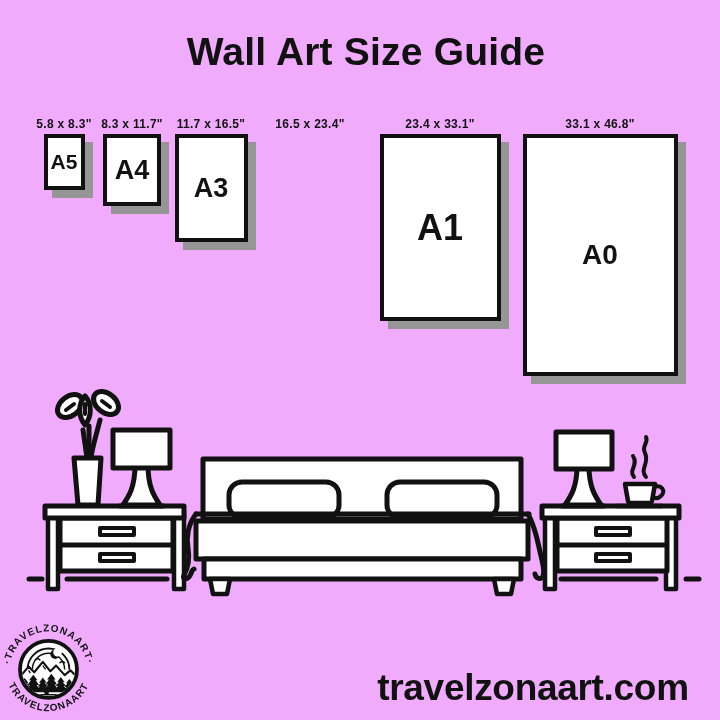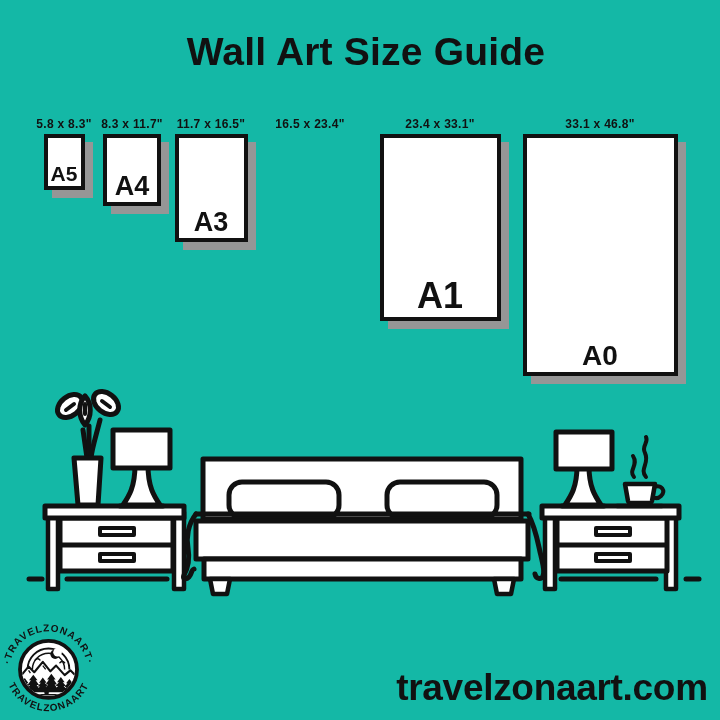--- a/index.html
+++ b/index.html
@@ -1,41 +1,41 @@
 <!DOCTYPE html>
 <html><head>
 <meta charset="utf-8">
 <style>
   html,body{margin:0;padding:0;background:#fff;}
   .page{
-    position:relative;width:720px;height:720px;background:#14b8a6;overflow:hidden;
+    position:relative;width:720px;height:720px;background:#f0abfc;overflow:hidden;
     font-family:"Liberation Sans","DejaVu Sans",sans-serif;color:#111;
   }
   .title{
     position:absolute;top:31px;left:6px;width:720px;text-align:center;
     font-size:39px;font-weight:bold;letter-spacing:0.2px;color:#111;line-height:1.1;
   }
   .frame-group{
     position:absolute;top:117px;width:160px;
     display:flex;flex-direction:column;align-items:center;
   }
   .dim-label{
     font-size:12px;font-weight:bold;letter-spacing:0.3px;color:#111;
     white-space:nowrap;line-height:14px;margin-bottom:3px;
   }
   .frame-box{
     background:#fff;border:4px solid #111;box-sizing:border-box;
     box-shadow:8px 8px 0 #969696;
-    display:flex;align-items:flex-end;justify-content:center;
+    display:flex;align-items:center;justify-content:center;
     font-weight:bold;color:#111;
   }
   .illustration{position:absolute;left:0;top:385px;width:720px;height:225px;}
   .logo{position:absolute;left:1px;top:620px;width:95px;height:95px;}
   .footer{
-    position:absolute;left:395px;top:668px;width:314px;text-align:center;
+    position:absolute;left:376px;top:668px;width:314px;text-align:center;
     font-size:37px;font-weight:bold;letter-spacing:-0.3px;color:#111;line-height:1.1;
   }
 </style>
 </head>
 <body>
 
 <div class="page">
 
   <div class="title">Wall Art Size Guide</div>
 

